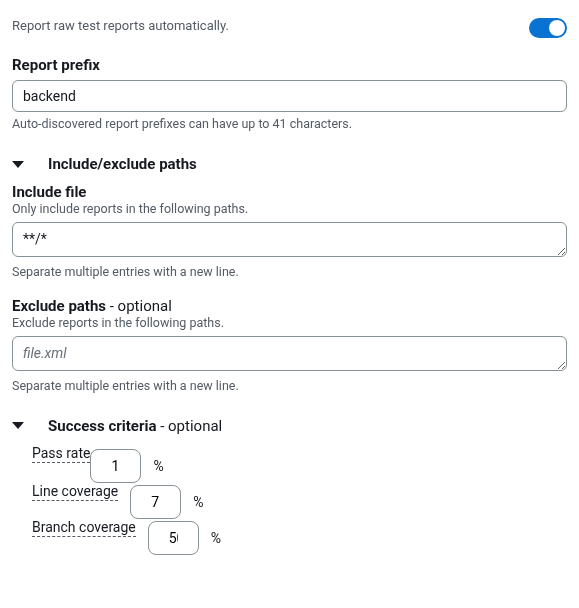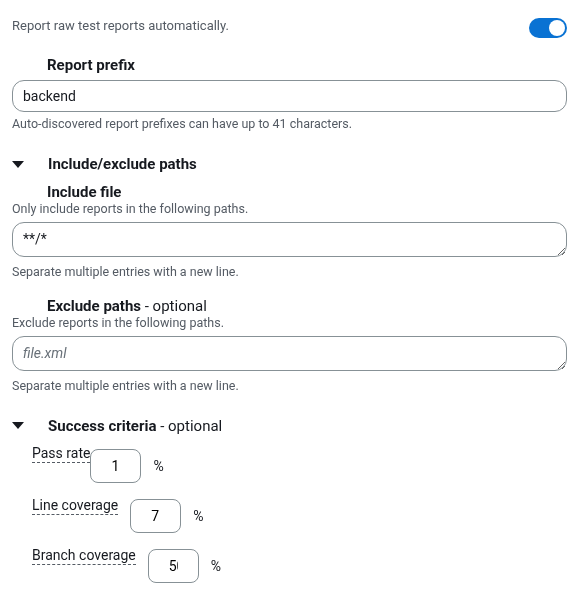--- a/index.html
+++ b/index.html
@@ -9,28 +9,28 @@
     font-family: -apple-system, BlinkMacSystemFont, "Segoe UI", Roboto, Arial, sans-serif;
     font-size: 14px;
     color: #16191f;
     width: 579px;
     background: #fff;
   }
   .row-flex { display: flex; justify-content: space-between; align-items: flex-start; }
   .section-title { font-weight: 700; font-size: 15px; margin: 0; }
   .desc { color: #545b64; font-size: 13px; margin-top: 2px; }
   .helper { color: #545b64; font-size: 12.5px; margin-top: 4px; }
-  .field-label { font-weight: 700; font-size: 15px; margin-top: 18px; margin-left: 35px; }
+  .field-label { font-weight: 700; font-size: 15px; margin-top: 18px; }
   .optional { font-weight: 400; }
   .text-input {
     width: 100%;
     margin-top: 6px;
     padding: 7px 10px;
     border: 1px solid #879196;
-    border-radius: 12px;
+    border-radius: 6px;
     font-size: 14px;
     color: #16191f;
     font-family: inherit;
   }
   .text-input::placeholder { color: #687078; font-style: italic; }
   textarea.text-input { resize: vertical; line-height: 1.35; }
   .collapsible {
     display: flex;
     align-items: center;
     gap: 24px;
@@ -51,21 +51,21 @@
     background: #0972d3; position: relative; flex-shrink: 0;
     cursor: pointer; margin-top: 2px;
   }
   .toggle-knob {
     width: 16px; height: 16px; border-radius: 50%;
     background: #fff; position: absolute; top: 2px; right: 2px;
   }
   .criteria-group { padding-left: 20px; }
   .criteria-row {
     display: flex; align-items: center; gap: 12px;
-    margin-top: 16px;
+    margin-top: 2px;
   }
   .criteria-label {
     border-bottom: 1px dashed #545b64;
     cursor: help;
     font-size: 14px;
     padding-bottom: 1px;
   }
   .criteria-label.offset { align-self: flex-start; margin-top: -2px; }
   .num-input {
     width: 51px;

